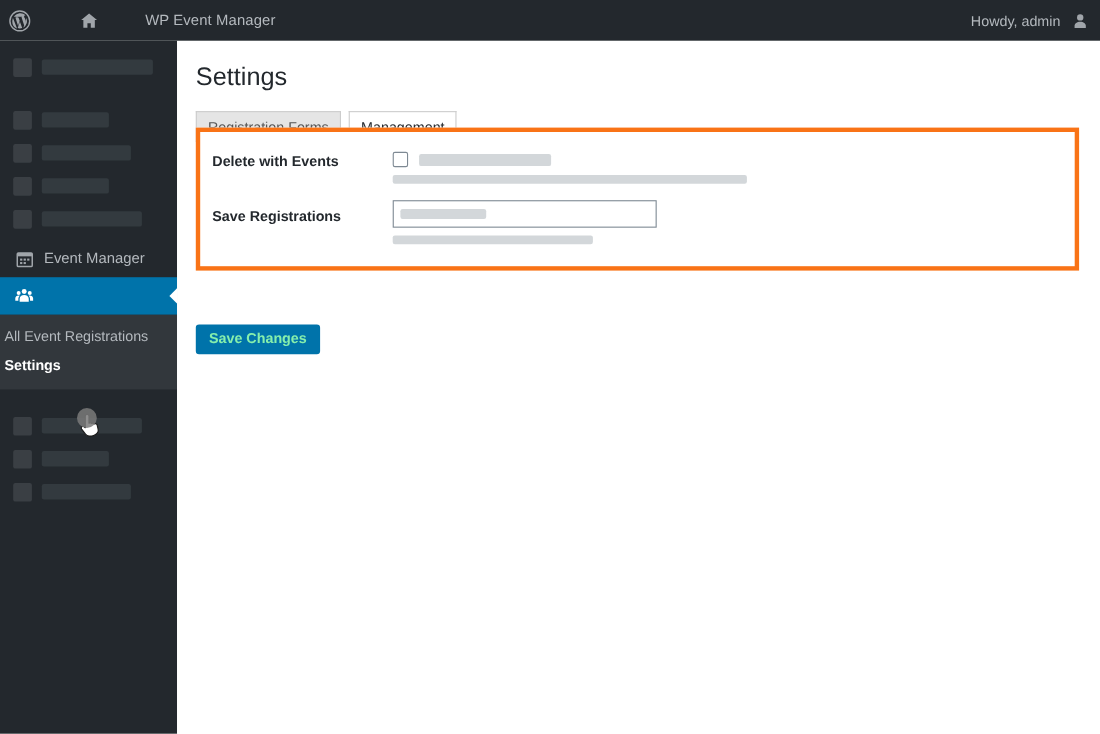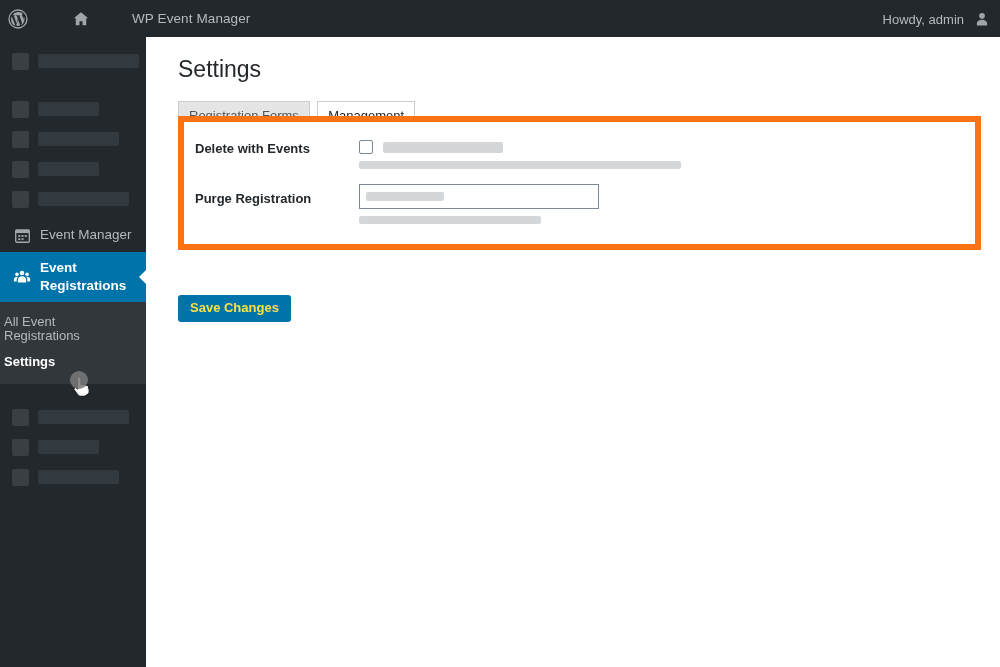--- a/index.html
+++ b/index.html
@@ -46,21 +46,21 @@
     font-size: 13px; color: #b4b9be; padding-right: 10px;
   }
   .ab-avatar {
     width: 16px; height: 16px;
     display: inline-block;
   }
 
   
   #adminmenu {
     position: absolute; top: 37px; left: 0;
-    width: 146px; height: 630px;
+    width: 161px; height: 630px;
     background: #23282d;
     overflow: hidden;
   }
   .menu-ph {
     position: relative;
     height: 30px;
     display: flex; align-items: center;
   }
   .ph-icon {
     position: absolute; left: 12px;
@@ -174,21 +174,21 @@
     background: #ffffff;
     color: #23282d;
     border-bottom: 1px solid #ffffff;
   }
   .settings-panel {
     position: absolute;
     left: 17px; top: 79px;
     width: 803px;
     min-height: 130px;
     background: #ffffff;
-    border: 6px solid #f97316;
+    border: 4px solid #f97316;
   }
   .form-row {
     display: flex;
     padding: 0;
   }
   .form-label {
     width: 175px;
     min-width: 175px;
     padding: 18px 10px 0 11px;
     font-size: 13px;
@@ -230,21 +230,21 @@
     background: #fff;
     border-radius: 0;
     display: flex;
     align-items: center;
     padding-left: 6px;
   }
   .btn-primary {
     position: absolute;
     left: 17px; top: 258px;
     background: #0073aa;
-    color: #fde047;
+    color: #86efac;
     border: none;
     font-family: "Liberation Sans", sans-serif;
     font-size: 13px;
     font-weight: bold;
     line-height: 16px;
     padding: 5px 12px 6px 12px;
     border-radius: 3px;
     cursor: pointer;
   }
 </style>
@@ -323,21 +323,20 @@
     <span class="mi-icon">
       <svg width="18" height="18" viewBox="0 0 20 20" aria-hidden="true">
         <circle cx="10" cy="5.6" r="2.5" fill="#ffffff"></circle>
         <circle cx="4.4" cy="7" r="2" fill="#ffffff"></circle>
         <circle cx="15.6" cy="7" r="2" fill="#ffffff"></circle>
         <path d="M10 9.2c-2.6 0-4.6 1.6-4.6 3.6V16h9.2v-3.2c0-2-2-3.6-4.6-3.6z" fill="#ffffff"></path>
         <path d="M4.4 9.6c-1.9 0-3.4 1.2-3.4 2.7V15h3.1v-2.2c0-1.1.5-2.2 1.4-3-.3-.1-.7-.2-1.1-.2z" fill="#ffffff"></path>
         <path d="M15.6 9.6c-.4 0-.8.1-1.1.2.9.8 1.4 1.9 1.4 3V15H19v-2.7c0-1.5-1.5-2.7-3.4-2.7z" fill="#ffffff"></path>
       </svg>
     </span>
-    <span style="white-space:pre-line">Event Registrations</span>
     <span class="arrow"></span>
   </div>
 
   <div class="submenu">
     <div class="submenu-item">
       <span>All Event Registrations</span>
     </div>
     <div class="submenu-item current">
       <span>Settings</span>
     </div>
@@ -382,21 +381,21 @@
       <div class="form-field">
         <div class="field-line">
           <span class="wp-checkbox"></span>
           <span class="redact" style="width:120px;height:11px"></span>
         </div>
         <div class="desc-redact" style="width:322px"></div>
       </div>
     </div>
 
     <div class="form-row" style="padding-bottom:20px">
-      <div class="form-label" style="padding-top:21px">Purge Registration</div>
+      <div class="form-label" style="padding-top:21px">Save Registrations</div>
       <div class="form-field" style="padding-top:15px">
         <div class="wp-text-input">
           <span class="redact" style="width:78px;height:9px"></span>
         </div>
         <div class="desc-redact" style="width:182px"></div>
       </div>
     </div>
 
   </div>
 

